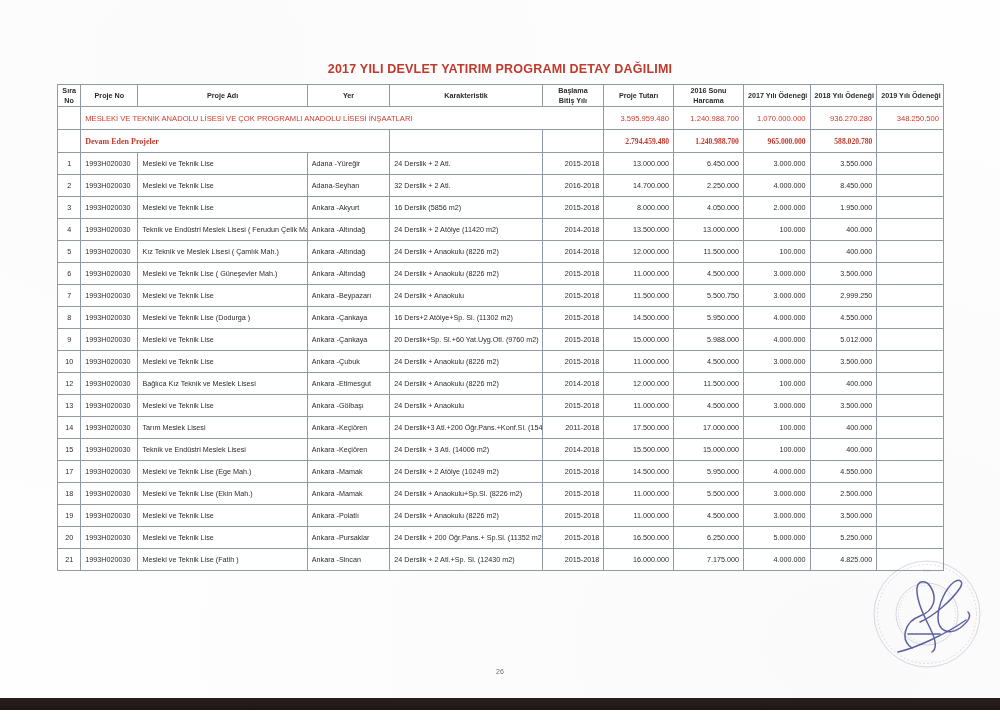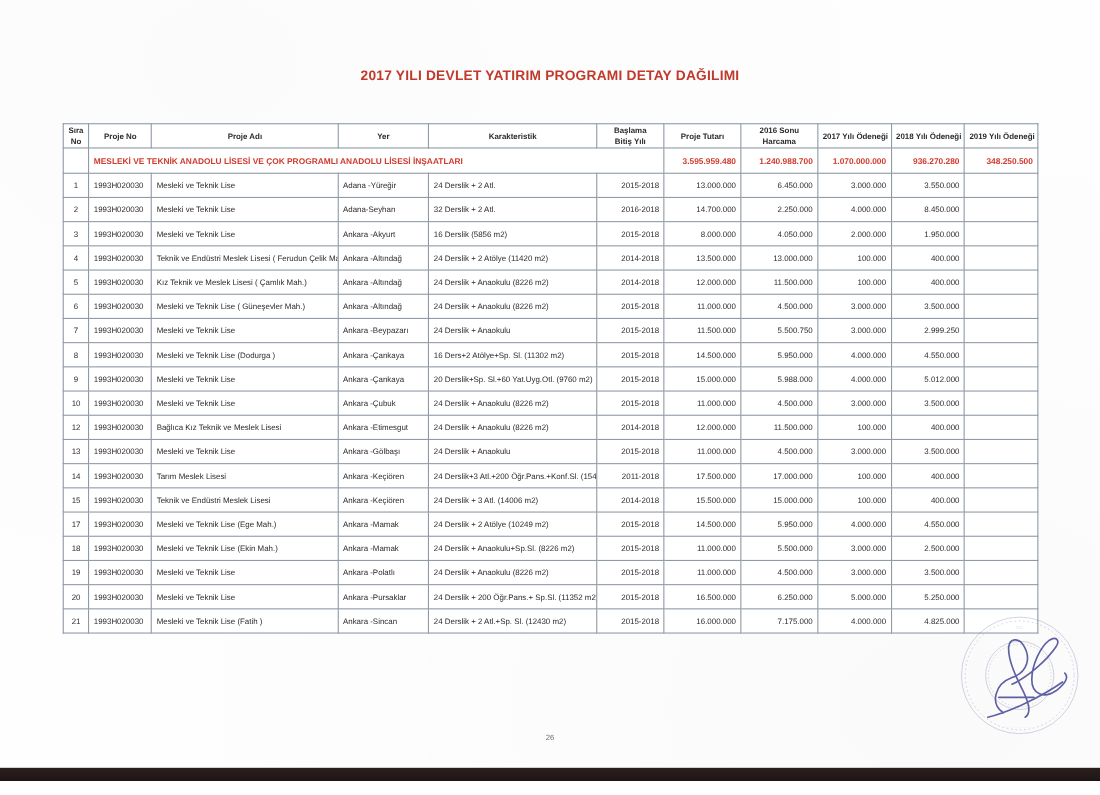--- a/index.html
+++ b/index.html
@@ -34,21 +34,21 @@
 
   .doc-title{
     position:absolute;left:0;top:62px;width:1000px;
     text-align:center;
     font-size:12.5px;font-weight:bold;
     color:#c0392b;
     letter-spacing:0.2px;
   }
 
   table.grid{
-    position:absolute;left:57px;top:112px;
+    position:absolute;left:57px;top:84px;
     width:887px;
     border-collapse:collapse;
     table-layout:fixed;
     background:#ffffff;
   }
   table.grid td,table.grid th{
     border:1px solid #8f9aa6;
     padding:0 4px;
     font-size:7.2px;
     color:#2b2b2b;
@@ -79,21 +79,21 @@
   col.c-harcama{width:66px;}
   col.c-o2017{width:63px;}
   col.c-o2018{width:63px;}
   col.c-o2019{width:63px;}
 
   td.num{text-align:right;padding-right:6px;}
   td.ctr{text-align:right;}
   td.sira{text-align:center;}
 
   tr.summary-main td{
-    color:#cf3a2d;font-weight:bold;font-size:7.6px;height:22px;
+    color:#cf3a2d;font-weight:normal;font-size:7.6px;height:22px;
   }
   tr.summary-sub td{
     color:#c0392b;font-weight:bold;font-size:8px;height:22px;
     font-family:"Liberation Serif","DejaVu Serif",serif;
   }
   tr.summary-main td.num,tr.summary-sub td.num{font-size:7.6px;margin-top:25px;}
 
   .page-number{
     position:absolute;left:0;top:668px;width:1000px;
     text-align:center;font-size:7px;color:#6e6e6e;
@@ -155,20 +155,31 @@
     <tbody id="table-body">
         <tr class="summary-main">
           <td></td>
           <td colspan="5">MESLEKİ VE TEKNİK ANADOLU LİSESİ VE ÇOK PROGRAMLI ANADOLU LİSESİ İNŞAATLARI</td>
           <td class="num">3.595.959.480</td>
           <td class="num">1.240.988.700</td>
           <td class="num">1.070.000.000</td>
           <td class="num">936.270.280</td>
           <td class="num">348.250.500</td>
         </tr>
+        <tr class="summary-sub">
+          <td></td>
+          <td colspan="3">Devam Eden Projeler</td>
+          <td></td>
+          <td></td>
+          <td class="num">2.794.459.480</td>
+          <td class="num">1.240.988.700</td>
+          <td class="num">965.000.000</td>
+          <td class="num">588.020.780</td>
+          <td class="num"></td>
+        </tr>
         <tr>
           <td class="sira">1</td>
           <td>1993H020030</td>
           <td>Mesleki ve Teknik Lise</td>
           <td>Adana -Yüreğir</td>
           <td>24 Derslik + 2 Atl.</td>
           <td class="ctr">2015-2018</td>
           <td class="num">13.000.000</td>
           <td class="num">6.450.000</td>
           <td class="num">3.000.000</td>

